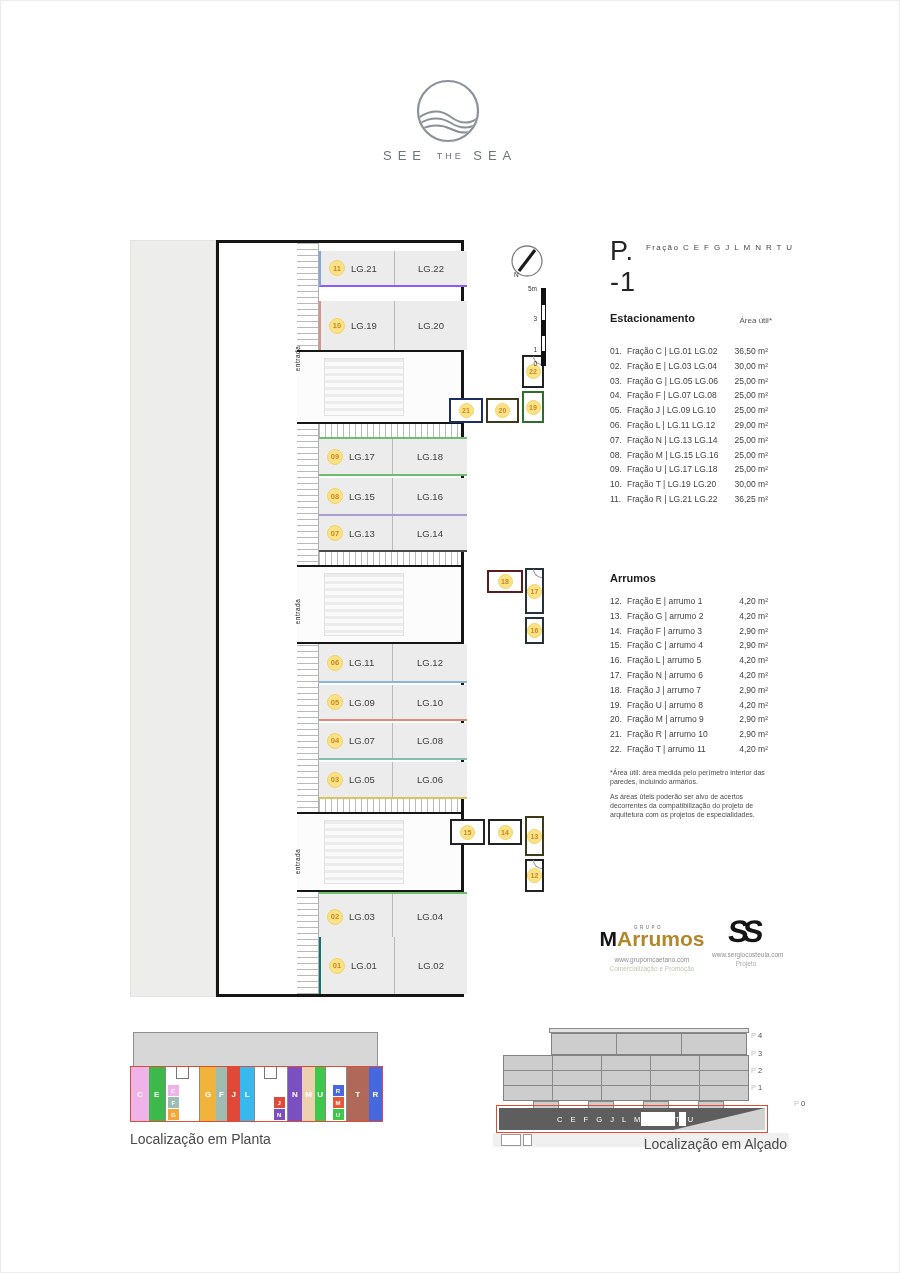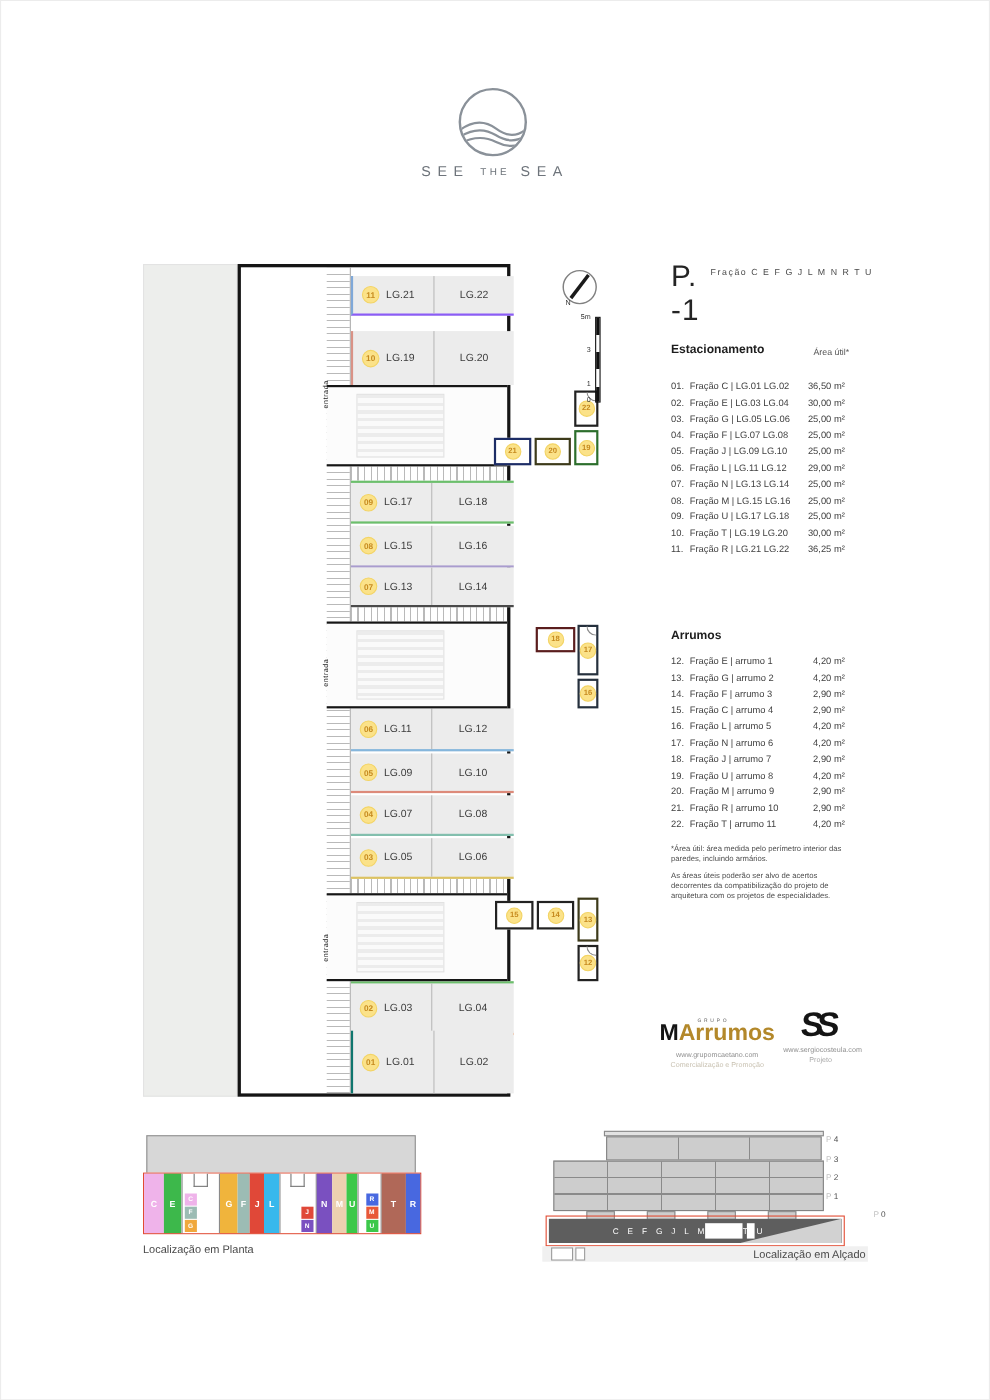--- a/index.html
+++ b/index.html
@@ -67,21 +67,21 @@
   
   .pl{position:absolute;left:130px;top:1028px;width:255px;height:120px;}
   .pl-bldg{position:absolute;left:3px;top:4px;width:245px;height:36px;background:#d7d7d7;border:1px solid #8f8f8f;}
   .pl-strip{position:absolute;left:0;top:38px;width:253px;height:56px;border:1.5px solid #e14b33;background:#fff;display:flex;}
   .pl-seg{position:relative;display:flex;align-items:center;justify-content:center;color:#fff;font-size:8px;font-weight:bold;}
   .pl-core{position:relative;background:#fff;border-left:1px solid #8a8a8a;border-right:1px solid #8a8a8a;}
   .pl-notch{position:absolute;left:30%;top:0;width:40%;height:22%;border:1px solid #777;border-top:none;background:#fff;}
   .pl-stack{position:absolute;bottom:1px;display:flex;flex-direction:column;gap:1px;}
   .pl-stack.s-l{left:2px;} .pl-stack.s-r{right:2px;}
   .pl-mini{width:11px;height:11px;color:#fff;font-size:6px;font-weight:bold;display:flex;align-items:center;justify-content:center;}
-  .pl-label,.al-label{position:absolute;font-size:10px;color:#4a4a4a;}
+  .pl-label,.al-label{position:absolute;font-size:14px;color:#4a4a4a;}
   .pl-label{left:0;top:103px;}
 
   .al{position:absolute;left:493px;top:1020px;width:296px;height:132px;}
   .al-roof{position:absolute;left:56px;top:8px;width:200px;height:5px;background:#e2e2e2;border:1px solid #8a8a8a;}
   .al-f4{position:absolute;left:58px;top:13px;width:196px;height:22px;background:#cdcdcd;border:1px solid #828282;background-image:linear-gradient(90deg,transparent 0 64px,#8a8a8a 64px 65px,transparent 65px 129px,#8a8a8a 129px 130px,transparent 130px);}
   .al-main{position:absolute;left:10px;top:35px;width:246px;height:46px;background:#cdcdcd;border:1px solid #828282;background-image:repeating-linear-gradient(180deg,transparent 0 14px,#8a8a8a 14px 15px),repeating-linear-gradient(90deg,transparent 0 48px,#8a8a8a 48px 49px);}
   .al-stub{position:absolute;top:81px;width:26px;height:8px;background:#cdcdcd;border:1px solid #8a8a8a;}
   .al-band{position:absolute;left:6px;top:88px;width:266px;height:22px;background:#5e5e5e;overflow:hidden;}
   .al-band-letters{position:absolute;left:58px;top:50%;transform:translateY(-50%);color:#fff;font-size:7.5px;letter-spacing:3px;white-space:nowrap;}
   .al-cut{position:absolute;top:4px;height:14px;background:#fff;}

